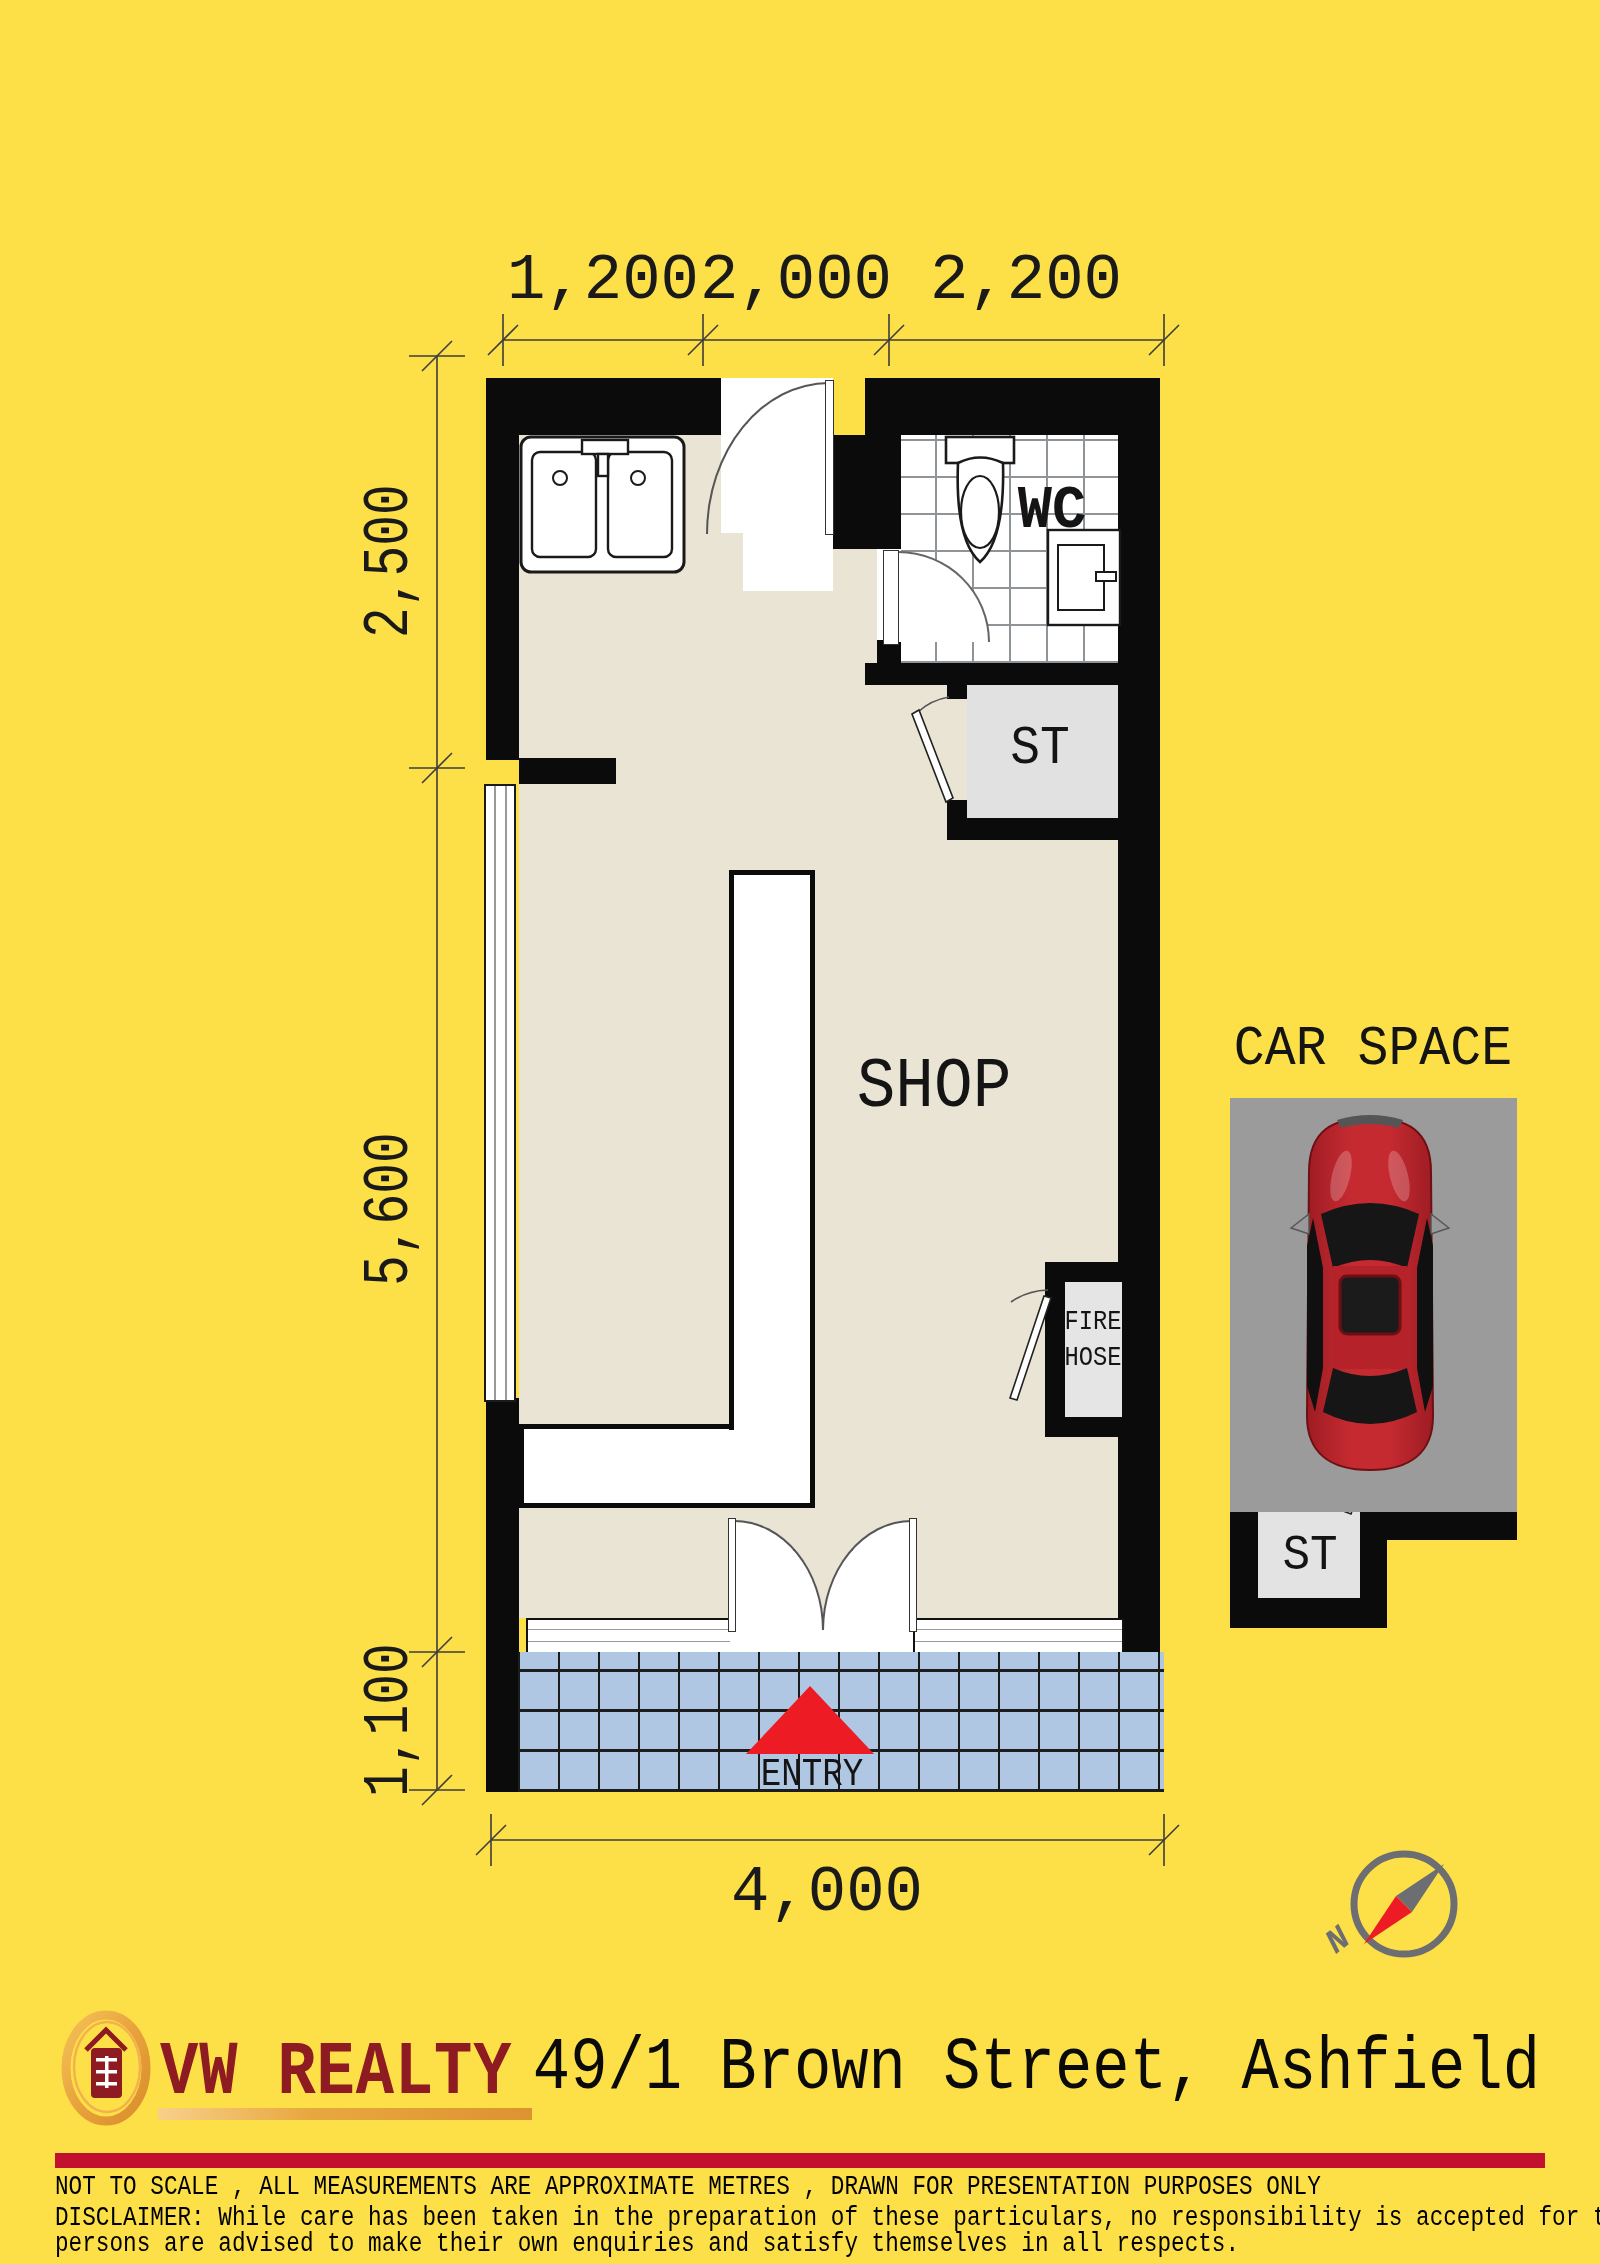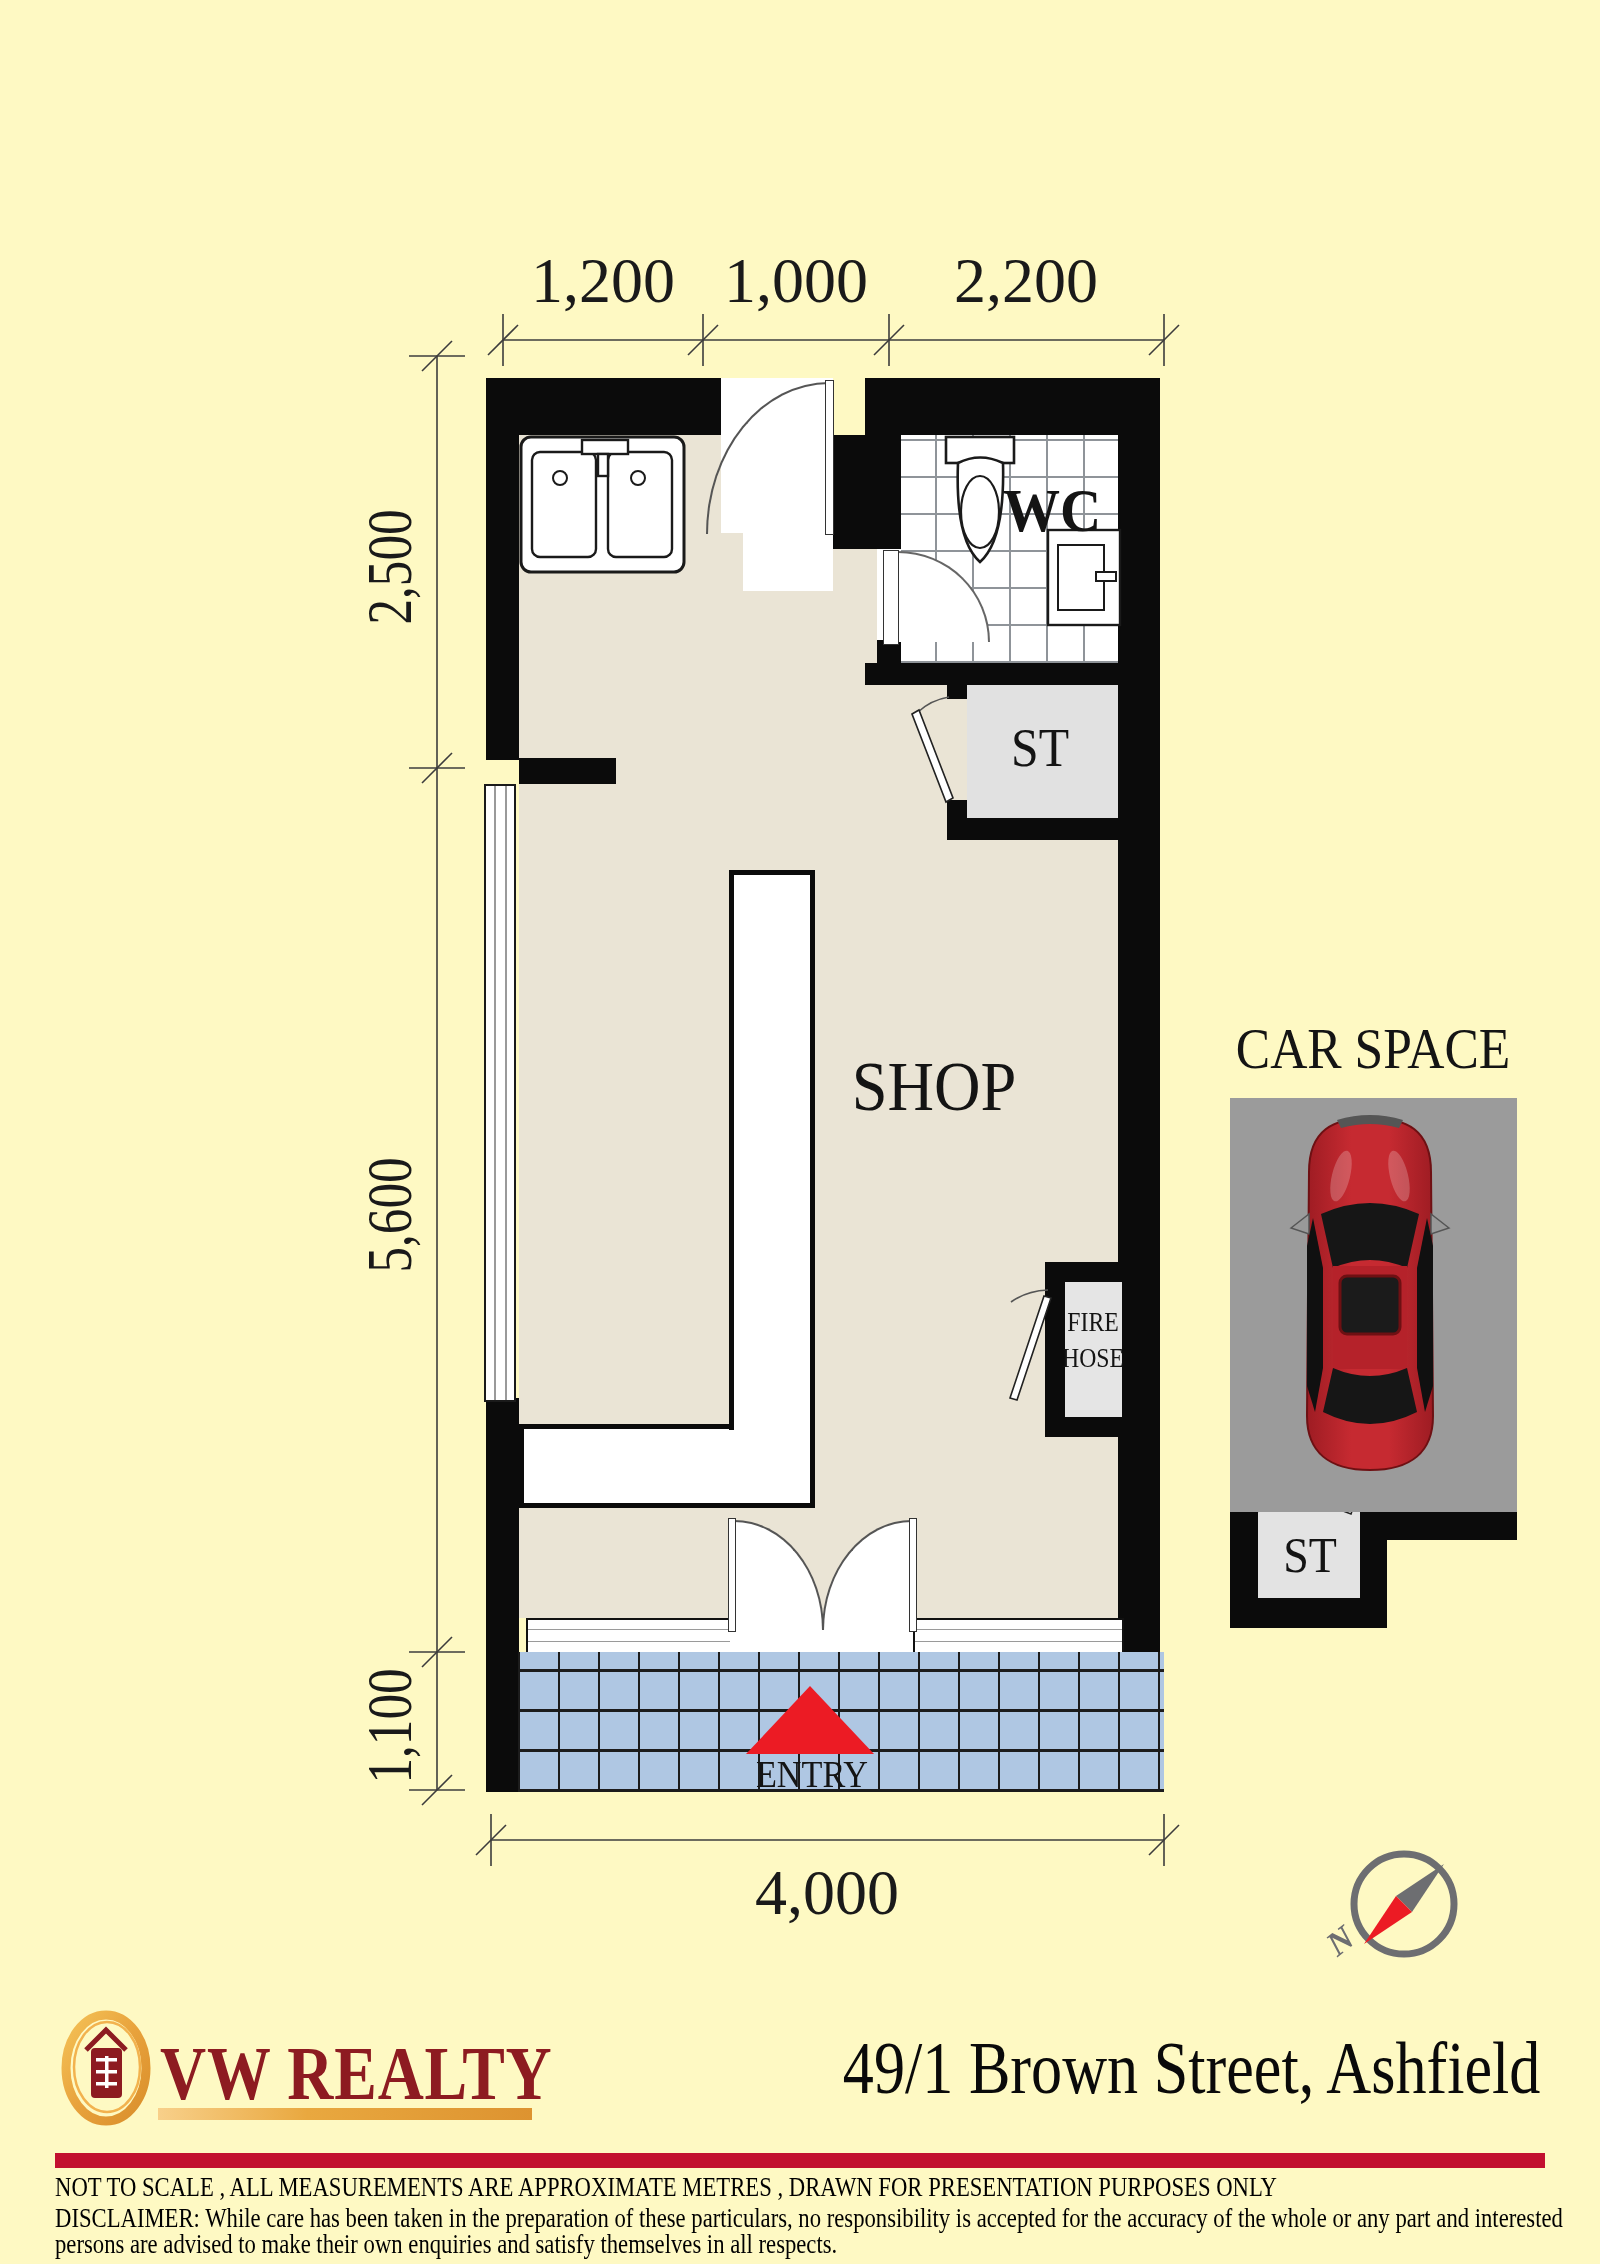--- a/index.html
+++ b/index.html
@@ -1,17 +1,17 @@
 <!DOCTYPE html>
 <html><head>
 <meta charset="utf-8">
 <style>
   html,body{margin:0;padding:0;background:#fff;}
-  .page{position:relative;width:1600px;height:2264px;background:#fef9c3;overflow:hidden;
-        font-family:Liberation Serif, serif;color:#111;}
+  .page{position:relative;width:1600px;height:2264px;background:#fde047;overflow:hidden;
+        font-family:Liberation Mono, monospace;color:#111;}
   .abs{position:absolute;}
   .wall{position:absolute;background:#0B0B0B;}
   .whitebox{position:absolute;background:#fff;}
   .dimlabel{position:absolute;font-size:64px;color:#1a1a1a;transform:scaleX(.8);transform-origin:center;white-space:nowrap;}
   .dimlabel.vert{transform:rotate(-90deg) scaleX(.8);}
   .roomlabel{position:absolute;color:#141414;white-space:nowrap;}
   .center{transform:translate(-50%,-50%);}
   .tilefloor{position:absolute;background:
       repeating-linear-gradient(0deg,#8f9499 0 2px,transparent 2px 37px),
       repeating-linear-gradient(90deg,#8f9499 0 2px,transparent 2px 37px),#fff;}
@@ -184,21 +184,21 @@
       <path d="M30,112 L40,162 L40,262 L32,306 L24,280 L24,140 Z" fill="#101010"></path>
       <path d="M144,112 L134,162 L134,262 L142,306 L150,280 L150,140 Z" fill="#101010"></path>
       <rect x="50" y="160" width="74" height="103" fill="#B5222A"></rect>
       <rect x="57" y="170" width="60" height="58" rx="7" fill="#1b1b1b" stroke="#6E1013" stroke-width="3"></rect>
       <path d="M50,262 Q87,278 124,262 L134,306 Q87,330 40,306 Z" fill="#161616"></path>
       <ellipse cx="58" cy="70" rx="9" ry="26" fill="rgba(255,255,255,0.22)" transform="rotate(14 58 70)"></ellipse>
       <ellipse cx="116" cy="70" rx="9" ry="26" fill="rgba(255,255,255,0.22)" transform="rotate(-14 116 70)"></ellipse>
     </svg>
 
     <div class="dimlabel center abs" style="left:603px;top:281px;">1,200</div>
-    <div class="dimlabel center abs" style="left:796px;top:281px;">1,000</div>
+    <div class="dimlabel center abs" style="left:796px;top:281px;">2,000</div>
     <div class="dimlabel center abs" style="left:1026px;top:281px;">2,200</div>
     <div class="dimlabel vert center abs" style="left:300px;top:530px;width:180px;text-align:center;transform:rotate(-90deg) scaleX(.8);">2,500</div>
     <div class="dimlabel vert center abs" style="left:300px;top:1178px;width:180px;text-align:center;transform:rotate(-90deg) scaleX(.8);">5,600</div>
     <div class="dimlabel vert center abs" style="left:300px;top:1689px;width:180px;text-align:center;transform:rotate(-90deg) scaleX(.8);">1,100</div>
     <div class="dimlabel center abs" style="left:827px;top:1893px;">4,000</div>
 
     <div class="roomlabel center abs" style="left:934px;top:1087px;font-size:70px;transform:translate(-50%,-50%) scaleX(.92);">SHOP</div>
     <div class="roomlabel center abs" style="left:1052px;top:510px;font-size:62px;font-weight:600;transform:translate(-50%,-50%) scaleX(.92);">WC</div>
     <div class="roomlabel center abs" style="left:1040px;top:748px;font-size:54px;transform:translate(-50%,-50%) scaleX(.92);">ST</div>
     <div class="roomlabel center abs" style="left:1093px;top:1322px;font-size:27px;transform:translate(-50%,-50%) scaleX(.88);">FIRE</div>

